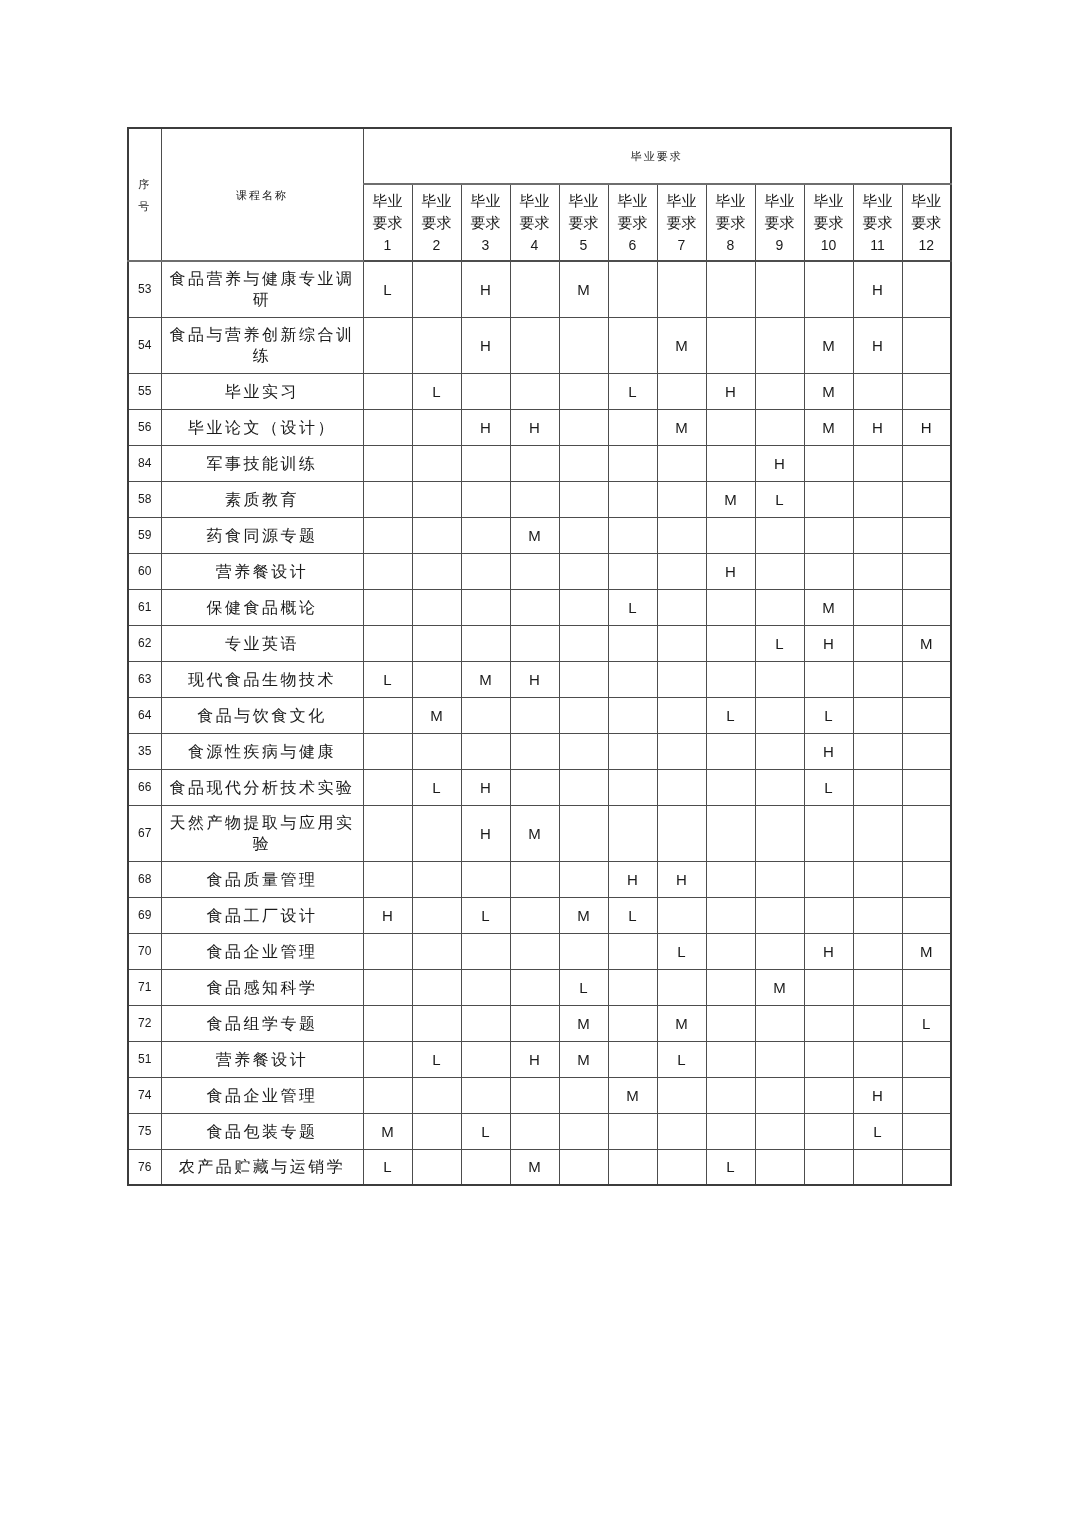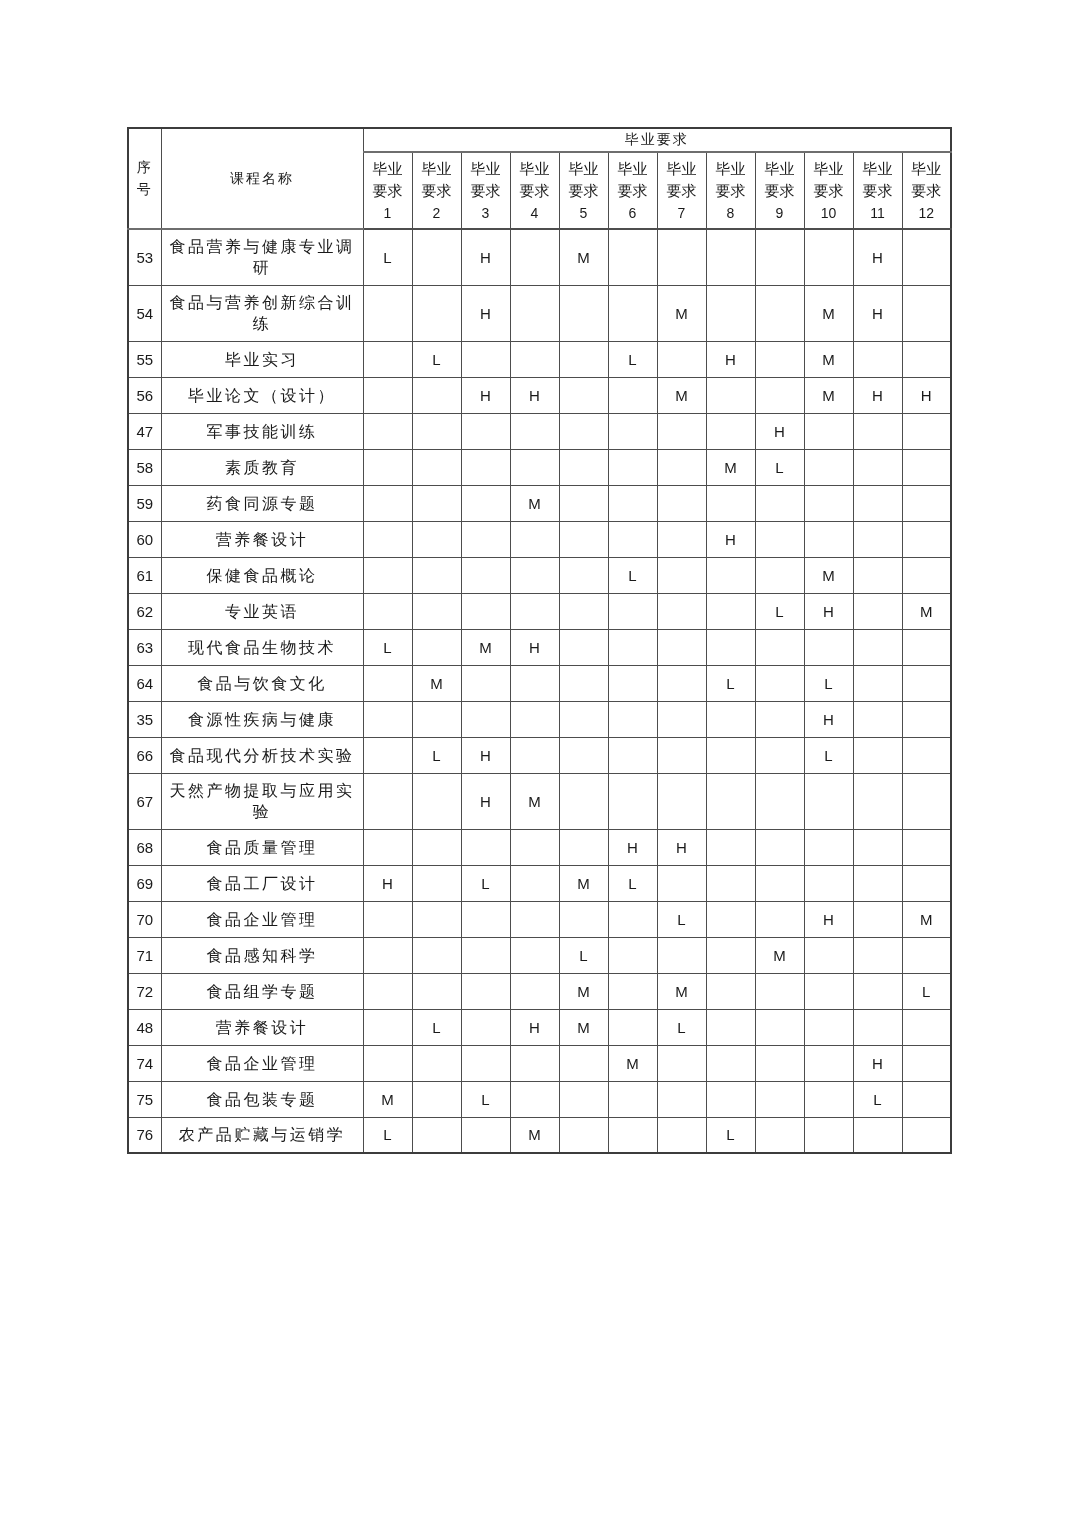--- a/index.html
+++ b/index.html
@@ -25,22 +25,22 @@
   table.matrix th,
   table.matrix td {
     border: 1px solid #4d4d4d;
     text-align: center;
     vertical-align: middle;
     font-weight: normal;
     overflow: hidden;
   }
   
   tr.group-row th {
-    height: 24px;
-    font-size: 14px;
+    height: 56px;
+    font-size: 11px;
     letter-spacing: 2px;
     border-bottom: 2px solid #6e6e6e;
   }
   tr.sub-row th {
     height: 77px;
     font-size: 15px;
     line-height: 22px;
     border-bottom: 2px solid #4d4d4d;
     padding: 2px 0;
   }
@@ -53,21 +53,21 @@
   .req-num {
     font-family: "Liberation Sans", "DejaVu Sans", sans-serif;
     font-size: 14px;
     letter-spacing: 0;
   }
   
   tbody tr { height: 36px; }
   tbody tr.tall { height: 56px; }
   td.row-no {
     font-family: "Liberation Sans", "DejaVu Sans", sans-serif;
-    font-size: 15px;
+    font-size: 12px;
   }
   td.course {
     font-size: 16px;
     letter-spacing: 2.5px;
     line-height: 21px;
     padding: 2px 3px;
   }
   td.req {
     font-family: "Liberation Sans", "DejaVu Sans", sans-serif;
     font-size: 15px;
@@ -211,21 +211,21 @@
           <td class="req"></td>
           <td class="req"></td>
           <td class="req">M</td>
           <td class="req"></td>
           <td class="req"></td>
           <td class="req">M</td>
           <td class="req">H</td>
           <td class="req">H</td>
         </tr>
         <tr>
-          <td class="row-no">47</td>
+          <td class="row-no">84</td>
           <td class="course">军事技能训练</td>
           <td class="req"></td>
           <td class="req"></td>
           <td class="req"></td>
           <td class="req"></td>
           <td class="req"></td>
           <td class="req"></td>
           <td class="req"></td>
           <td class="req"></td>
           <td class="req">H</td>
@@ -467,21 +467,21 @@
           <td class="req">M</td>
           <td class="req"></td>
           <td class="req">M</td>
           <td class="req"></td>
           <td class="req"></td>
           <td class="req"></td>
           <td class="req"></td>
           <td class="req">L</td>
         </tr>
         <tr>
-          <td class="row-no">48</td>
+          <td class="row-no">51</td>
           <td class="course">营养餐设计</td>
           <td class="req"></td>
           <td class="req">L</td>
           <td class="req"></td>
           <td class="req">H</td>
           <td class="req">M</td>
           <td class="req"></td>
           <td class="req">L</td>
           <td class="req"></td>
           <td class="req"></td>

